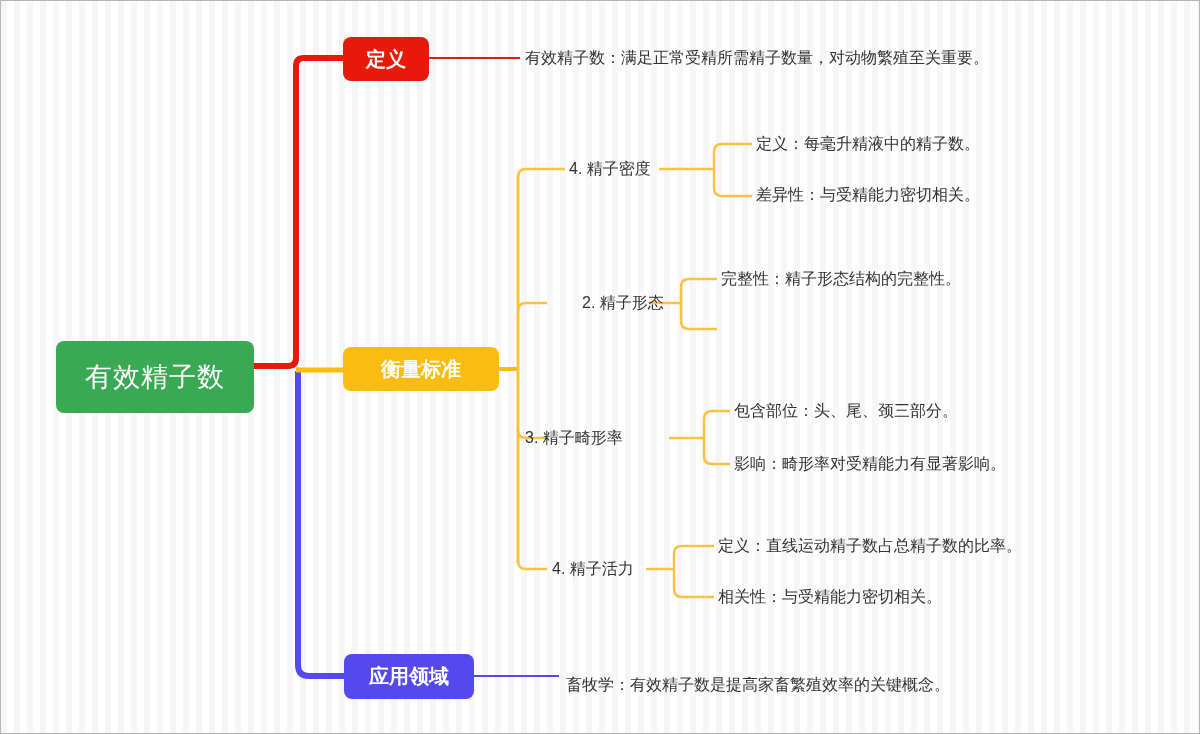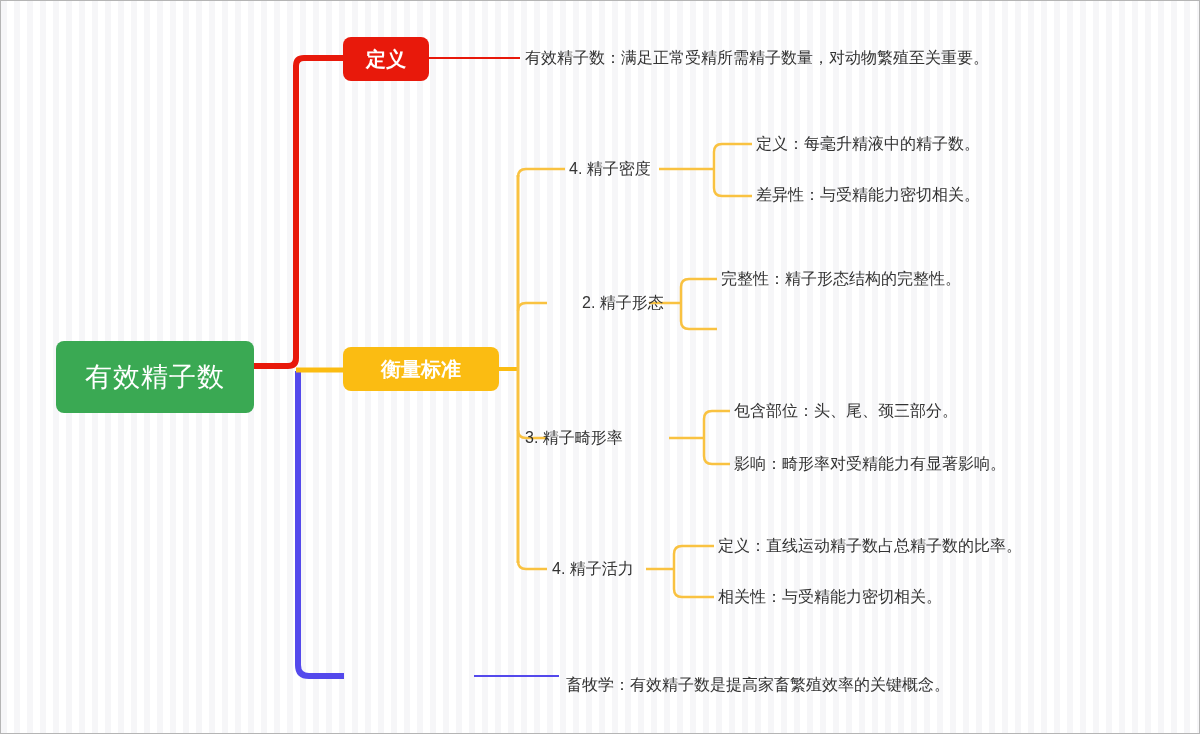--- a/index.html
+++ b/index.html
@@ -61,20 +61,21 @@
     <path stroke-width="2.5" d="M 645 568 H 673" stroke="#f9c241"></path>
     <path stroke-width="2.5" d="M 713 545 H 681 Q 673 545 673 553 V 588 Q 673 596 681 596 H 713" stroke="#f9c241"></path>
   </svg>
 
   <div class="node node-root" style="background-color: rgb(58, 169, 83);">有效精子数</div>
 
   <div class="node node-def" style="background-color: rgb(232, 25, 11);">定义</div>
 
   <div class="node node-crit" style="background-color: rgb(251, 188, 18);">衡量标准</div>
 
+  <div class="node node-app" style="background-color: rgb(84, 73, 236);">应用领域</div>
 
   <div class="txt" style="left:524px;top:57px;">有效精子数：满足正常受精所需精子数量，对动物繁殖至关重要。</div>
 
   <div class="txt subtopic" style="left:568px;top:168px;">4. 精子密度</div>
   <div class="txt" style="left:755px;top:143px;">定义：每毫升精液中的精子数。</div>
   <div class="txt" style="left:755px;top:194px;">差异性：与受精能力密切相关。</div>
 
   <div class="txt subtopic" style="left:551px;top:302px;margin-left:30px;">2. 精子形态</div>
   <div class="txt" style="left:720px;top:278px;">完整性：精子形态结构的完整性。</div>
 

